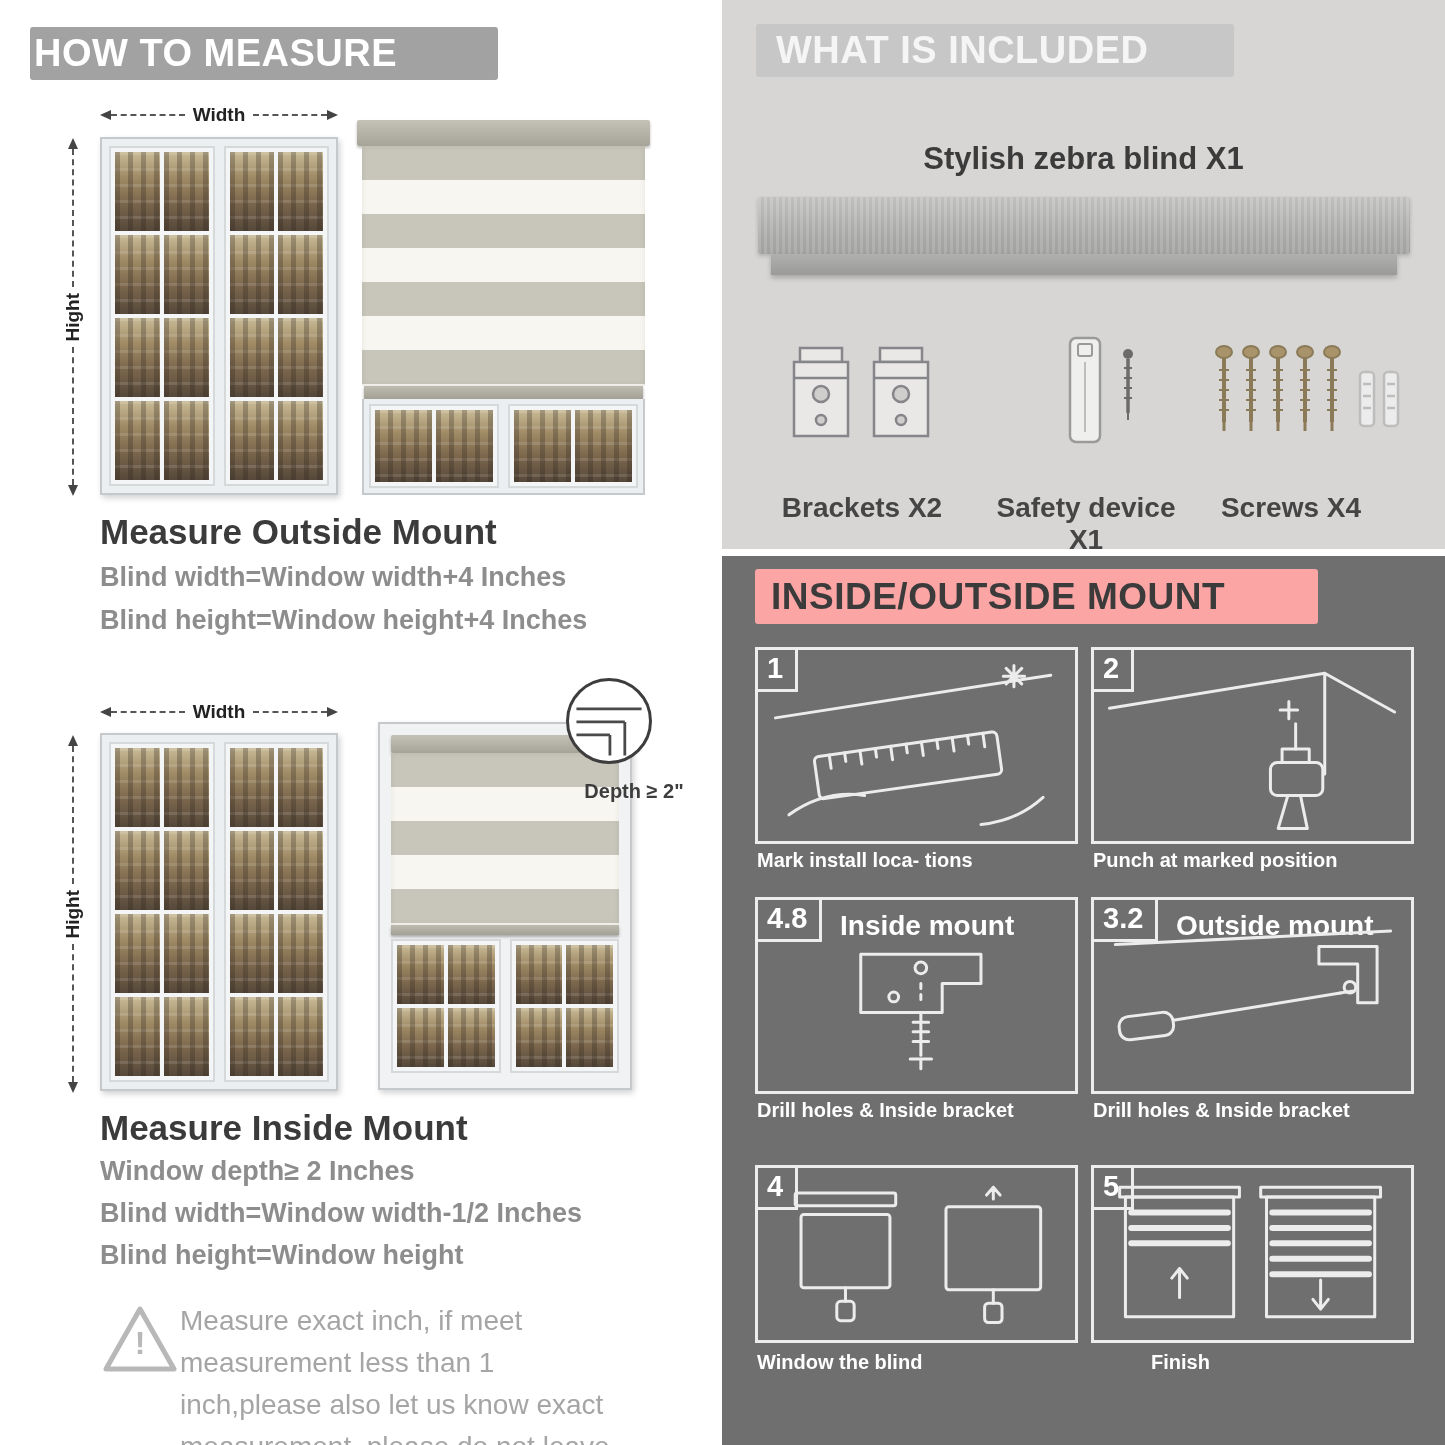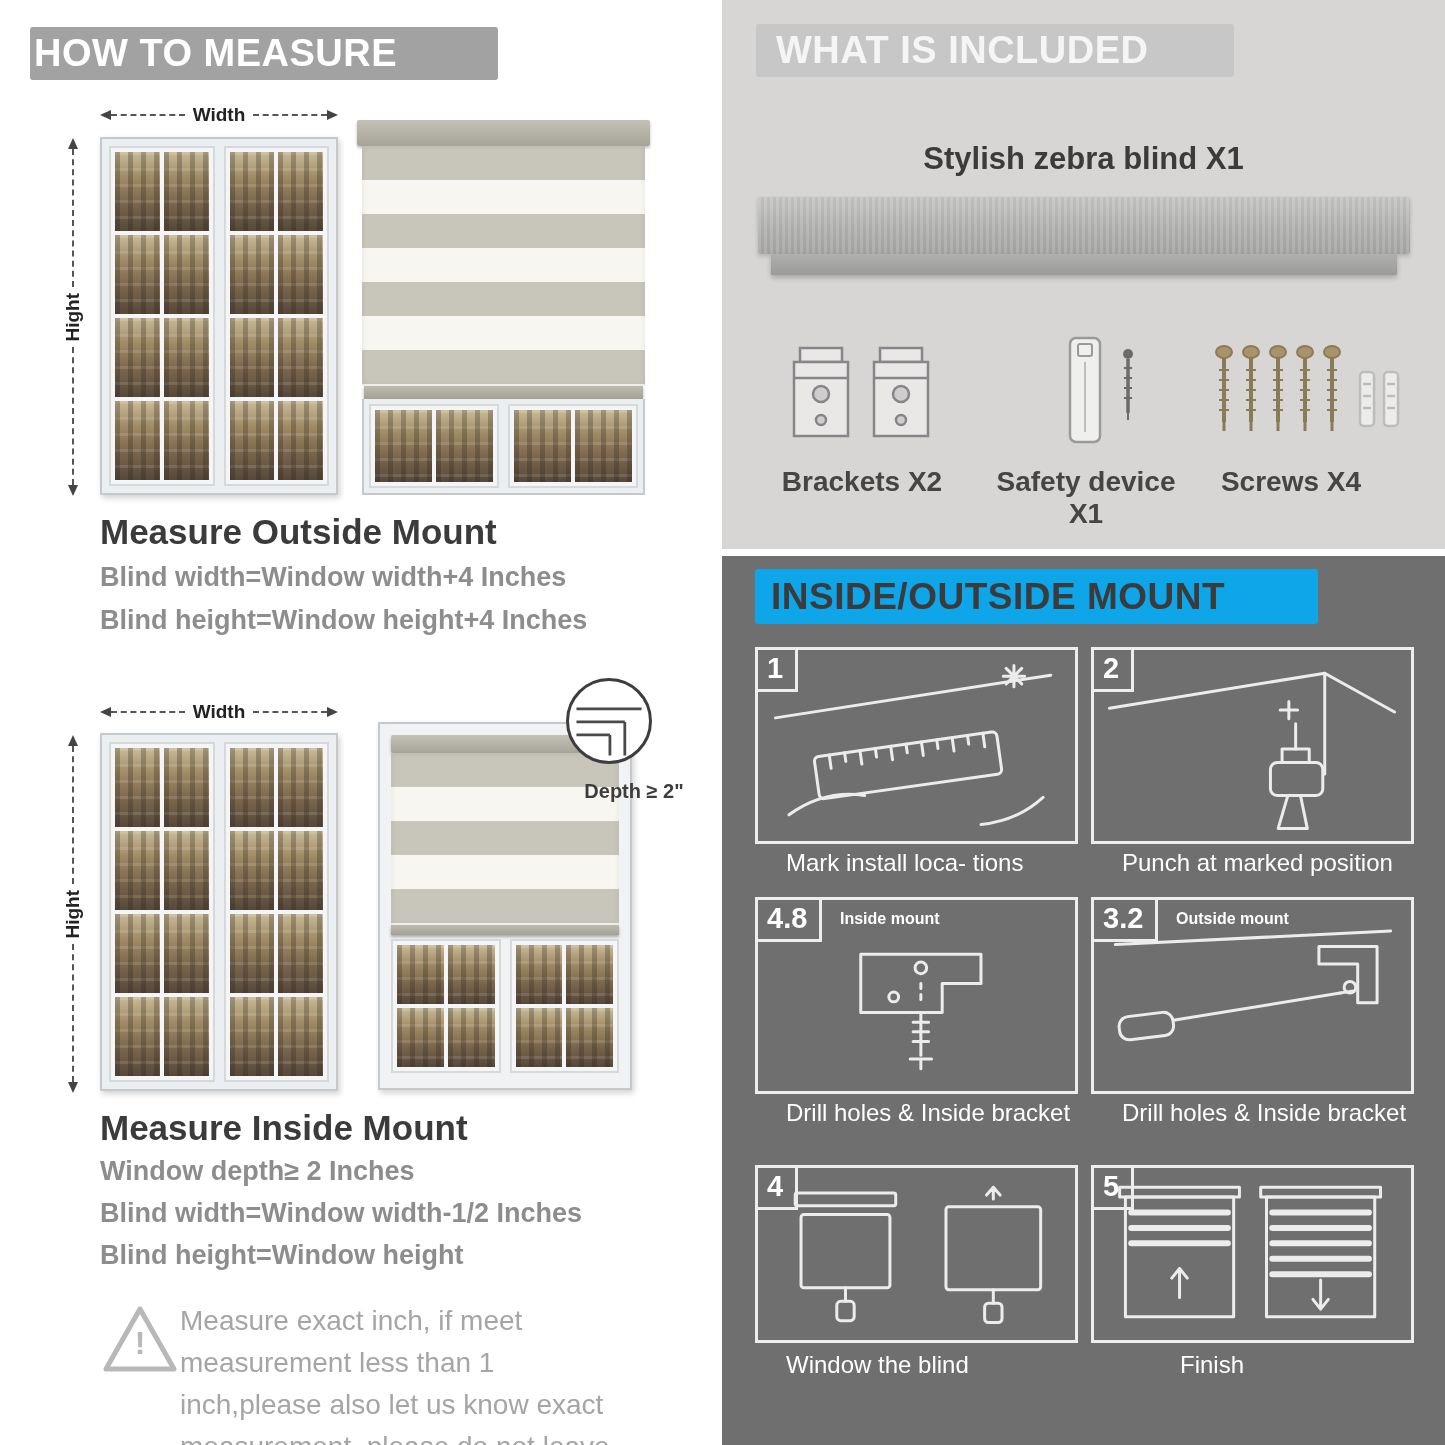--- a/index.html
+++ b/index.html
@@ -6,21 +6,21 @@
   body{
     width:1445px;height:1445px;position:relative;overflow:hidden;
     background:#ffffff;font-family:"Liberation Sans",sans-serif;color:#3b3b3b;
   }
   .abs{position:absolute;}
 
   
   .banner{position:absolute;font-weight:bold;letter-spacing:.5px;display:flex;align-items:center;border-radius:3px;box-sizing:border-box;}
   .banner-gray{background:#a2a2a2;color:#ffffff;font-size:38px;padding-left:4px;}
   .banner-light{background:#c7c7c7;color:#f5f5f5;font-size:38px;padding-left:20px;}
-  .banner-white{background:#0ea5e9;color:#3b3b3b;font-size:37px;padding-left:16px;}
+  .banner-white{background:#fca5a5;color:#3b3b3b;font-size:37px;padding-left:16px;}
 
   
   .heading{position:absolute;font-size:35px;font-weight:bold;color:#3b3b3b;}
   .grayline{position:absolute;font-size:27px;font-weight:bold;color:#8d8d8d;}
   .warn-text{position:absolute;font-size:28px;color:#a5a5a5;line-height:1.5;}
 
   
   .harrow{position:absolute;display:flex;align-items:center;height:20px;text-align:center;}
   .harrow .dash{flex:1;height:0;border-top:2px dashed #555;}
   .tri-l{width:0;height:0;border-top:5px solid transparent;border-bottom:5px solid transparent;border-right:11px solid #444;}
@@ -57,28 +57,28 @@
 
   
   .panel-light{position:absolute;left:722px;top:0;width:723px;height:549px;background:#d8d6d4;}
   .product-title{position:absolute;left:722px;top:141px;width:723px;text-align:center;font-size:31px;font-weight:bold;color:#3b3b3b;}
   .headrail{position:absolute;border-radius:2px;
     background:
       repeating-linear-gradient(90deg, rgba(255,255,255,.08) 0 3px, rgba(0,0,0,.04) 3px 6px),
       linear-gradient(180deg,#c7c7c5 0%,#b3b3b1 55%,#a7a7a5 100%);
     box-shadow:0 2px 4px rgba(0,0,0,.18);}
   .headrail-lip{position:absolute;background:linear-gradient(180deg,#b0b0ae,#9a9a98);box-shadow:0 3px 5px rgba(0,0,0,.22);}
-  .item-label{position:absolute;font-size:28px;font-weight:bold;color:#454545;text-align:center;}
+  .item-label{position:absolute;font-size:28px;font-weight:bold;color:#454545;text-align:center;margin-top:26px;}
 
   
   .panel-dark{position:absolute;left:722px;top:556px;width:723px;height:889px;background:#6f6f6f;}
   .step{position:absolute;border:3px solid #ededed;box-sizing:border-box;}
   .step-num{position:absolute;top:0;left:0;padding:2px 12px 4px 9px;border-right:3px solid #ededed;border-bottom:3px solid #ededed;color:#fff;font-size:29px;font-weight:bold;}
-  .step-title{position:absolute;top:10px;left:82px;font-size:16px;font-weight:bold;color:#fff;white-space:nowrap;}
-  .step-caption{position:absolute;font-size:24px;font-weight:normal;color:#ffffff;white-space:nowrap;margin-left:29px;}
+  .step-title{position:absolute;top:10px;left:82px;font-size:28px;font-weight:bold;color:#fff;white-space:nowrap;}
+  .step-caption{position:absolute;font-size:20px;font-weight:bold;color:#ffffff;white-space:nowrap;}
   .step-art{position:absolute;inset:0;width:100%;height:100%;}
   .step-art *{vector-effect:non-scaling-stroke;}
 </style>
 </head>
 <body>
 
 <div class="banner banner-gray" style="left:30px;top:27px;width:468px;height:53px;">HOW TO MEASURE</div>
 
 <div class="harrow" style="left:100px;top:105px;width:238px;">
   <i class="tri-l"></i>

